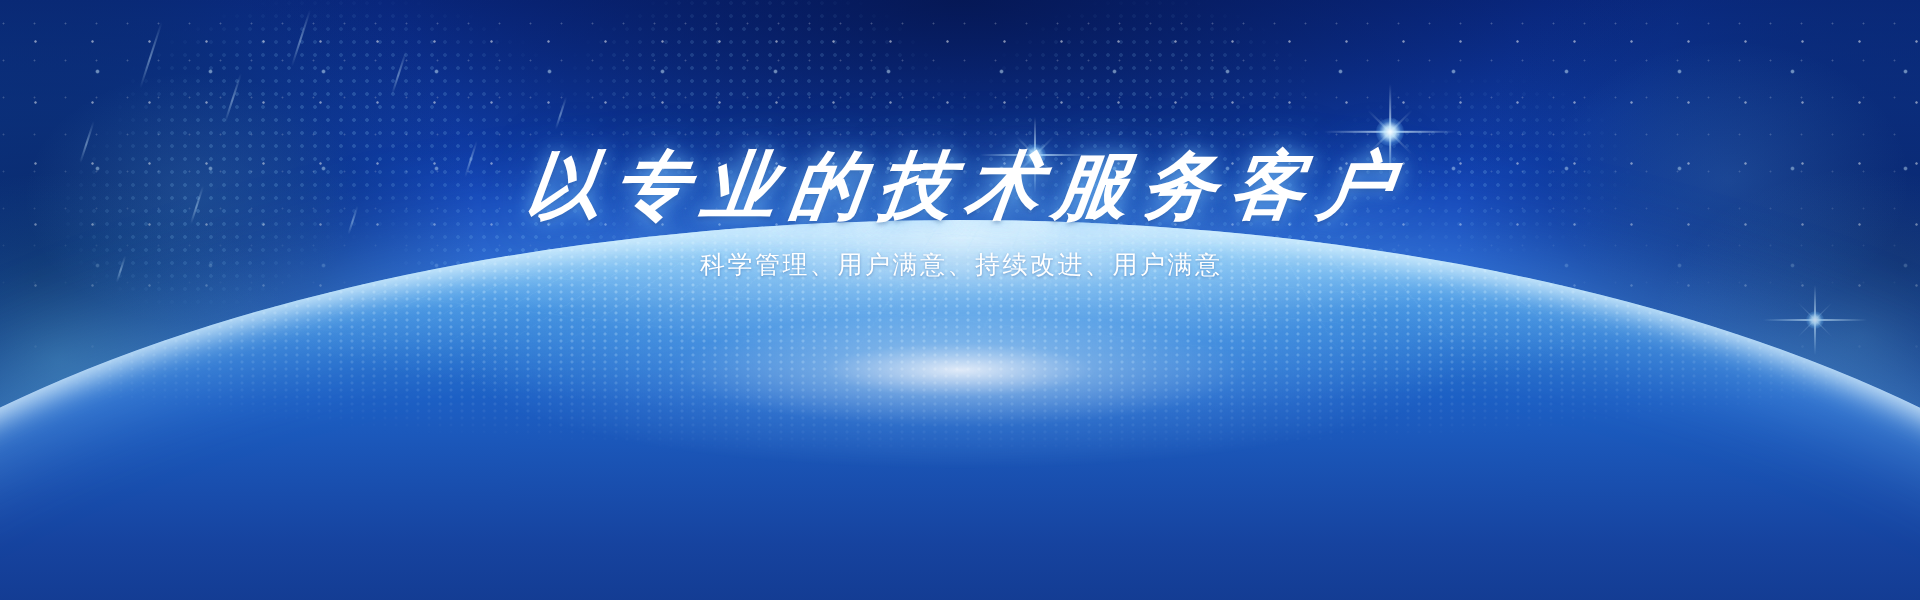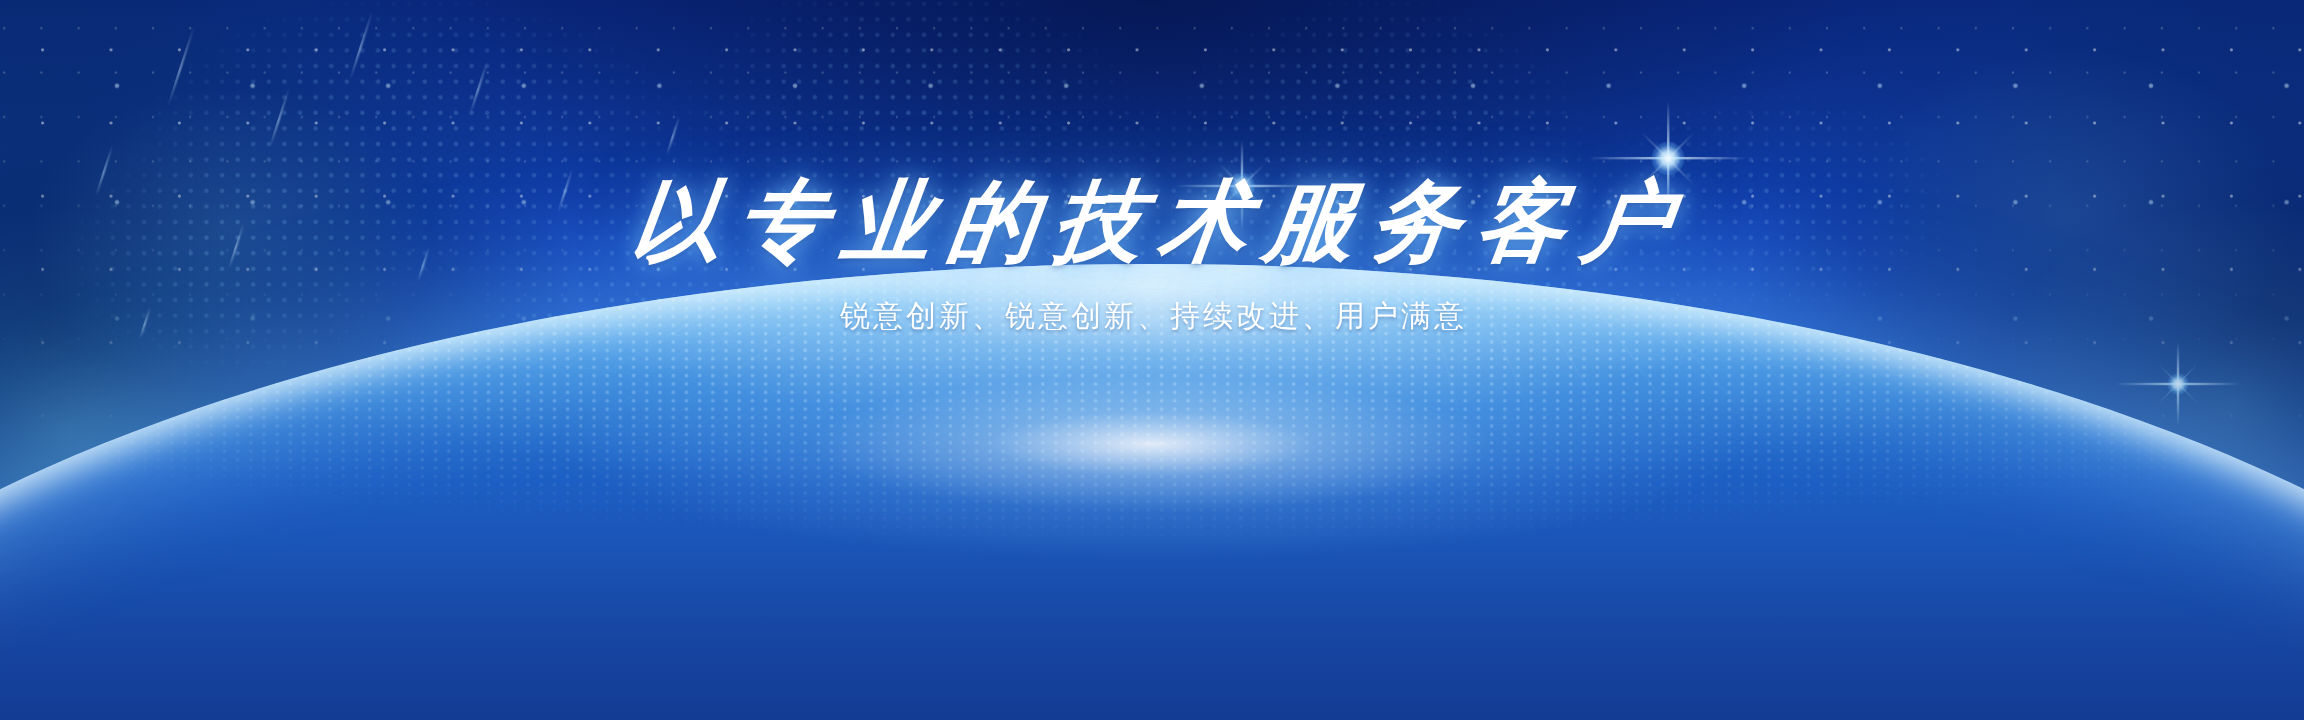--- a/index.html
+++ b/index.html
@@ -382,15 +382,15 @@
   <div class="beam" style="left:1120px; width:50px;  height:290px; transform:rotate(14deg);"></div>
 
   <div class="earth"></div>
   <div class="citygrid"></div>
   <div class="citydots"></div>
   <div class="earth-rim"></div>
   <div class="horizon-burst"></div>
 
   <div class="headline">以专业的技术服务客户</div>
 
-  <div class="subtitle">锐意创新、锐意创新、持续改进、用户满意</div>
+  <div class="subtitle">科学管理、用户满意、持续改进、用户满意</div>
 
 </div>
 
 </body></html>

